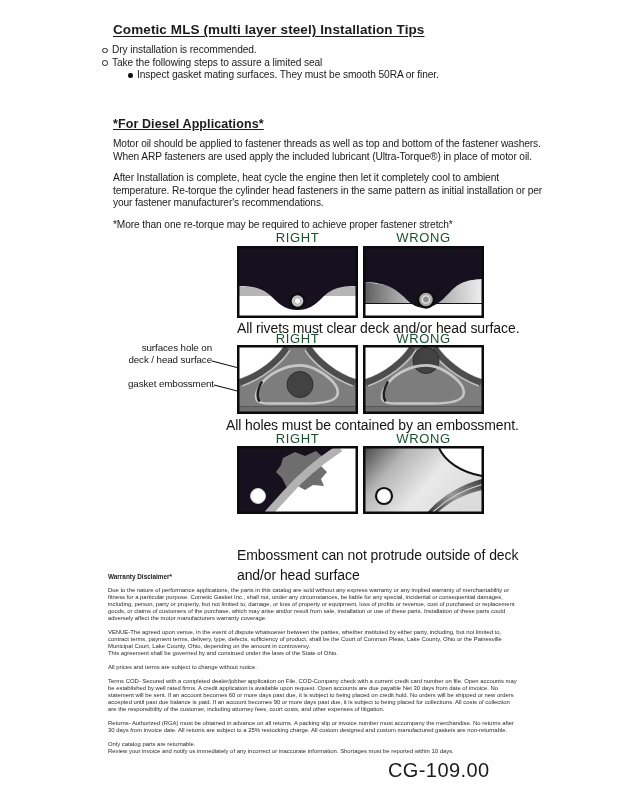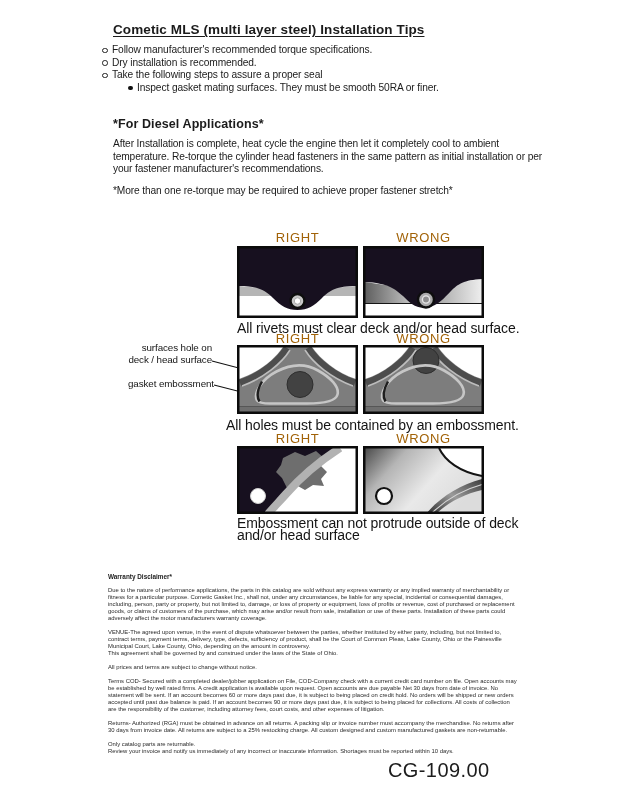--- a/index.html
+++ b/index.html
@@ -22,51 +22,51 @@
     border:1px solid #222;border-radius:50%;
   }
   .subbullet{position:relative;margin-left:26px;padding-left:9px;}
   .subbullet::before{
     content:"";position:absolute;left:0;top:4px;width:4.5px;height:4.5px;
     background:#111;border-radius:50%;
   }
 
   
   .diesel{left:113px;top:117px;width:442px;}
-  .diesel-h{font-size:12.5px;font-weight:bold;margin:0 0 7px 0;letter-spacing:.1px;}
+  .diesel-h{font-size:12.5px;font-weight:bold;margin:0 0 7px 0;letter-spacing:.1px;text-decoration:underline;}
   .diesel p{font-size:10.2px;line-height:12.6px;letter-spacing:-.12px;margin:0 0 9px 0;}
 
   
-  .fig-label{width:121px;text-align:center;font-size:13px;letter-spacing:.6px;color:#a16207;}
+  .fig-label{width:121px;text-align:center;font-size:13px;letter-spacing:.6px;color:#14532d;}
   .cap{font-size:14px;letter-spacing:-.1px;color:#141414;}
   .pre{white-space:pre-line;}
   .ann{font-size:9.8px;line-height:11.5px;letter-spacing:-.1px;color:#141414;}
   .fig-box{display:block;}
 
   
   .disclaimer{left:108px;top:573px;width:409px;}
   .disclaimer-h{font-size:6.4px;font-weight:bold;margin:0 0 7px 0;}
   .disclaimer p{font-size:5.9px;line-height:7px;margin:0 0 7px 0;color:#2a2a2a;}
 
   .code{left:388px;top:759px;font-size:20px;letter-spacing:.4px;color:#1c1c1c;}
 </style>
 </head>
 <body>
 
 <div class="abs title">Cometic MLS (multi layer steel) Installation Tips</div>
 
 <div class="abs intro-list">
-  <div class="bullet">Follow manufacturer's recommended torque specifications.</div>
   <div class="bullet">Dry installation is recommended.</div>
-  <div class="bullet">Take the following steps to assure a proper seal</div>
+  <div class="bullet">Take the following steps to assure a limited seal</div>
   <div class="subbullet">Inspect gasket mating surfaces.  They must be smooth 50RA or finer.</div>
 </div>
 
 <div class="abs diesel">
   <h2 class="diesel-h">*For Diesel Applications*</h2>
+  <p>Motor oil should be applied to fastener threads as well as top and bottom of the fastener washers. When ARP fasteners are used apply the included lubricant (Ultra-Torque®) in place of motor oil.</p>
   <p>After Installation is complete, heat cycle the engine then let it completely cool to ambient temperature. Re-torque the cylinder head fasteners in the same pattern as initial installation or per your fastener manufacturer's recommendations.</p>
   <p>*More than one re-torque may be required to achieve proper fastener stretch*</p>
 </div>
 
 <div class="abs fig-label" style="left:237px;top:230px;">RIGHT</div>
 <div class="abs fig-label" style="left:363px;top:230px;">WRONG</div>
 
 <svg class="abs fig-box" style="left:237px;top:246px;" width="121" height="72" viewBox="0 0 121 72">
   <rect x="0" y="0" width="121" height="72" fill="#ffffff"></rect>
   <polygon points="2,40 38,43 46,50 2,50" fill="#b5b5b5"></polygon>
@@ -175,21 +175,21 @@
   </defs>
   <rect x="0" y="0" width="121" height="68" fill="#ffffff"></rect>
   <path d="M2,2 H76 C82,15 97,26 119,30 V68 H2 Z" fill="url(#g3m)"></path>
   <path d="M76,2 C82,15 97,26 119,30" fill="none" stroke="#141414" stroke-width="2"></path>
   <path d="M119,33 C97,39 77,51 63,68 L73,68 C84,57 101,48 119,44 Z" fill="url(#g3d)"></path>
   <path d="M119,38.5 C99,44 81,55 68,68" fill="none" stroke="#d6d6d6" stroke-width="1.2"></path>
   <circle cx="21" cy="50" r="8" fill="#ffffff" stroke="#121212" stroke-width="2.2"></circle>
   <rect x="1.25" y="1.25" width="118.5" height="65.5" fill="none" stroke="#0b0b0b" stroke-width="2.5"></rect>
 </svg>
 
-<div class="abs cap pre" style="left:237px;top:517px;line-height:12px;">Embossment can not protrude outside of deck
+<div class="abs cap pre" style="left:237px;top:545px;line-height:20px;">Embossment can not protrude outside of deck
 and/or head surface</div>
 
 <div class="abs disclaimer">
   <h3 class="disclaimer-h">Warranty Disclaimer*</h3>
   <p class="pre">Due to the nature of performance applications, the parts in this catalog are sold without any express warranty or any implied warranty of merchantability or fitness for a particular purpose.  Cometic Gasket Inc., shall not, under any circumstances, be liable for any special, incidental or consequential damages, including, person, party or property, but not limited to, damage, or loss of property or equipment, loss of profits or revenue, cost of purchased or replacement goods, or claims of customers of the purchase, which may arise and/or result from sale, installation or use of these parts.  Installation of these parts could adversely affect the motor manufacturers warranty coverage.</p>
   <p class="pre">VENUE-The agreed upon venue, in the event of dispute whatsoever between the parties, whether instituted by either party, including, but not limited to, contract terms, payment terms, delivery, type, defects, sufficiency of product, shall be the Court of Common Pleas, Lake County, Ohio or the Painesville Municipal Court, Lake County, Ohio, depending on the amount in controversy.
 This agreement shall be governed by and construed under the laws of the State of Ohio.</p>
   <p class="pre">All prices and terms are subject to change without notice.</p>
   <p class="pre">Terms COD- Secured with a completed dealer/jobber application on File, COD-Company check with a current credit card number on file.  Open accounts may be established by well rated firms.  A credit application is available upon request.  Open accounts are due payable Net 30 days from date of invoice.  No statement will be sent.  If an account becomes 60 or more days past due, it is subject to being placed on credit hold.  No orders will be shipped or new orders accepted until past due balance is paid.  If an account becomes 90 or more days past due, it is subject to being placed for collections.  All costs of collection are the responsibility of the customer, including attorney fees, court costs, and other expenses of litigation.</p>
   <p class="pre">Returns- Authorized (RGA) must be obtained in advance on all returns.  A packing slip or invoice number must accompany the merchandise.  No returns after 30 days from invoice date.  All returns are subject to a 25% restocking charge.  All custom designed and custom manufactured gaskets are non-returnable.</p>

